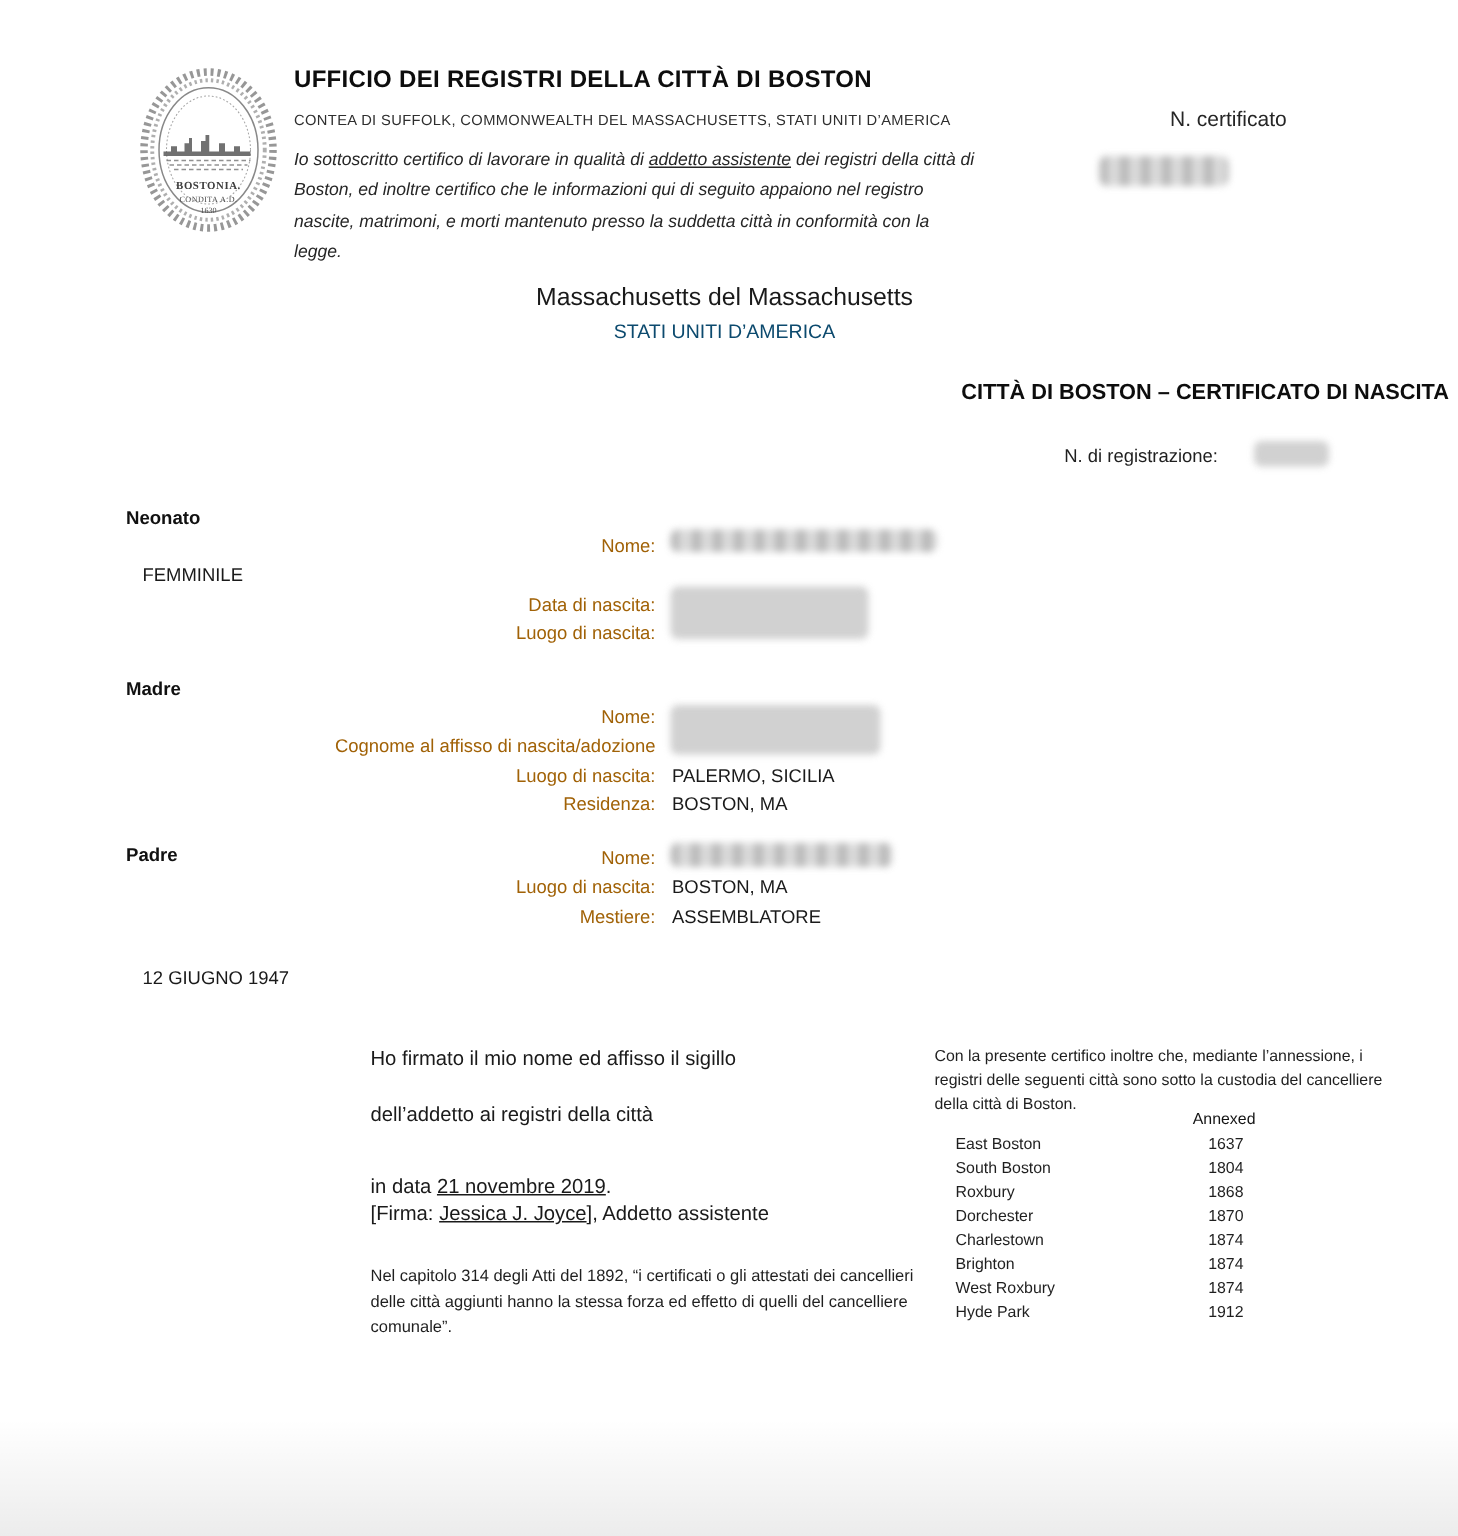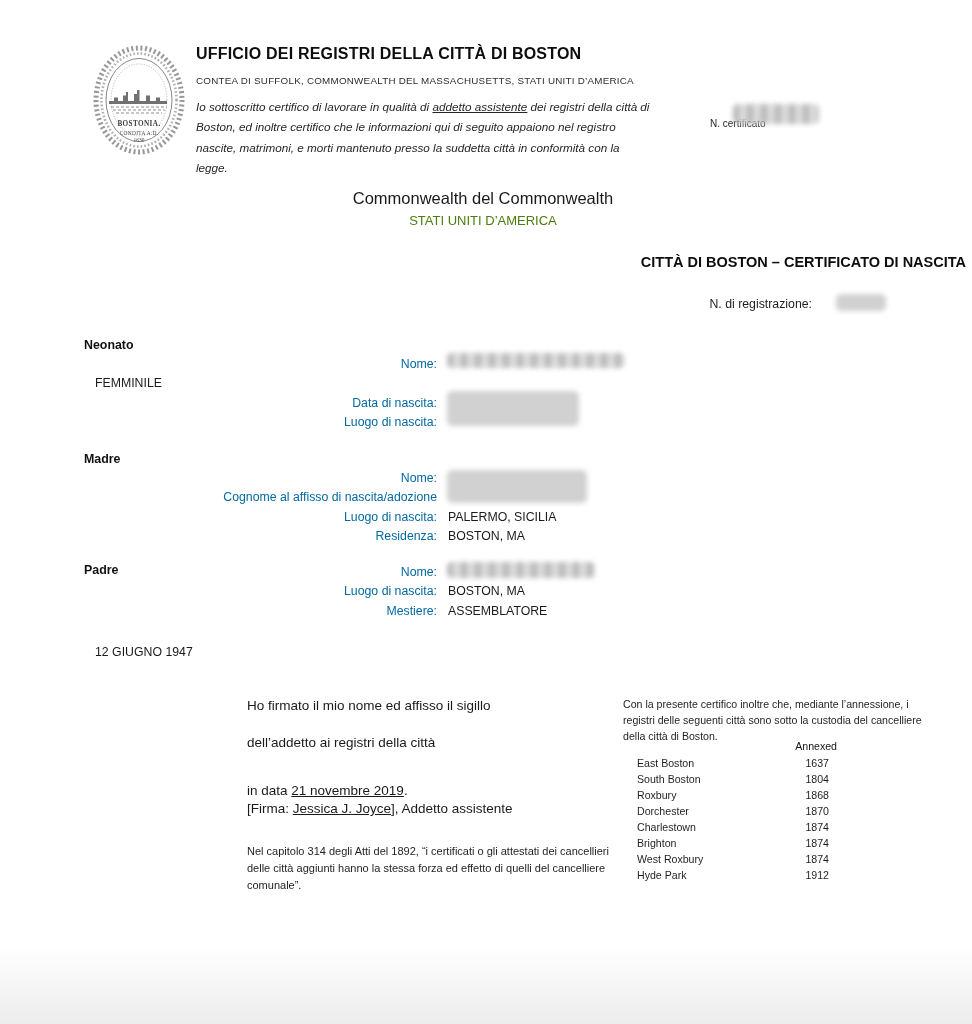--- a/index.html
+++ b/index.html
@@ -7,35 +7,35 @@
     width:972px; height:1024px; position:relative; overflow:hidden;
     background:#ffffff; color:#1f1f1f;
     font-family:"Liberation Sans", sans-serif;
     -webkit-font-smoothing:antialiased;
   }
   .abs { position:absolute; }
 
   
   .doc-title { left:196px; top:45px; font-size:16px; font-weight:700; color:#0d0d0d; letter-spacing:.2px; }
   .doc-subtitle { left:196px; top:75px; font-size:9.8px; color:#2e2e2e; letter-spacing:.25px; }
-  .cert-label { left:710px; top:71px; font-size:10px; color:#262626;margin-top:47px; }
+  .cert-label { left:780px; top:71px; font-size:14px; color:#262626; }
   .oath { left:196px; top:97px; width:458px; font-style:italic; font-size:11.7px; line-height:20.3px; color:#262626; }
   .u { text-decoration:underline; }
 
   
   .h-commonwealth { left:0; width:966px; top:189px; text-align:center; font-size:16.5px; color:#1a1a1a; }
-  .h-country { left:0; width:966px; top:213px; text-align:center; font-size:13px; color:#4d7c0f; }
+  .h-country { left:0; width:966px; top:213px; text-align:center; font-size:13px; color:#0c4a6e; }
   .h-certificate { left:0; width:966px; top:254px; text-align:right; font-size:14.5px; font-weight:700; color:#0d0d0d; }
   .reg-label { left:600px; top:297px; width:212px; text-align:right; font-size:12.3px; color:#1f1f1f; }
 
   
   .section-label { font-size:12.4px; font-weight:700; color:#111; }
   .rows { display:flex; flex-direction:column; }
   .frow { display:flex; height:19.3px; line-height:19.3px; font-size:12.3px; }
-  .frow .lbl { width:353px; text-align:right; color:#0369a1; }
+  .frow .lbl { width:353px; text-align:right; color:#a16207; }
   .frow .val { margin-left:11px; color:#1a1a1a; white-space:nowrap; }
 
   
   .redact {
     background:#c9c9c9; border-radius:5px; filter:blur(2.5px); opacity:.85;
   }
   .redact.ghost {
     background:repeating-linear-gradient(90deg,#aeaeae 0 6px,#d4d4d4 6px 14px);
   }
 
@@ -74,21 +74,21 @@
   <text x="46" y="97" text-anchor="middle" font-family="Liberation Serif, serif" font-size="5.4" fill="#4a4a4a">1630</text>
 </svg>
 
 <div class="abs doc-title">UFFICIO DEI REGISTRI DELLA CITTÀ DI BOSTON</div>
 <div class="abs doc-subtitle">CONTEA DI SUFFOLK, COMMONWEALTH DEL MASSACHUSETTS, STATI UNITI D’AMERICA</div>
 <div class="abs cert-label">N. certificato</div>
 <div class="abs redact ghost" style="left:733px; top:104px; width:86px; height:20px;"></div>
 
 <div class="abs oath"><span>Io sottoscritto certifico di lavorare in qualità di </span><span class="u">addetto assistente</span><span> dei registri della città di Boston, ed inoltre certifico che le informazioni qui di seguito appaiono nel registro nascite, matrimoni, e morti mantenuto presso la suddetta città in conformità con la legge.</span></div>
 
-<div class="abs h-commonwealth">Commonwealth del Commonwealth</div>
+<div class="abs h-commonwealth">Massachusetts del Massachusetts</div>
 <div class="abs h-country">STATI UNITI D’AMERICA</div>
 <div class="abs h-certificate">CITTÀ DI BOSTON – CERTIFICATO DI NASCITA</div>
 
 <div class="abs reg-label">N. di registrazione:</div>
 <div class="abs redact" style="left:836px; top:294px; width:50px; height:17px;"></div>
 
 <div class="abs section-label" style="left:84px; top:338px;">Neonato</div>
 <div class="abs rows" style="left:84px; top:355px;">
   <div class="frow">
       <span class="lbl">Nome:</span>

